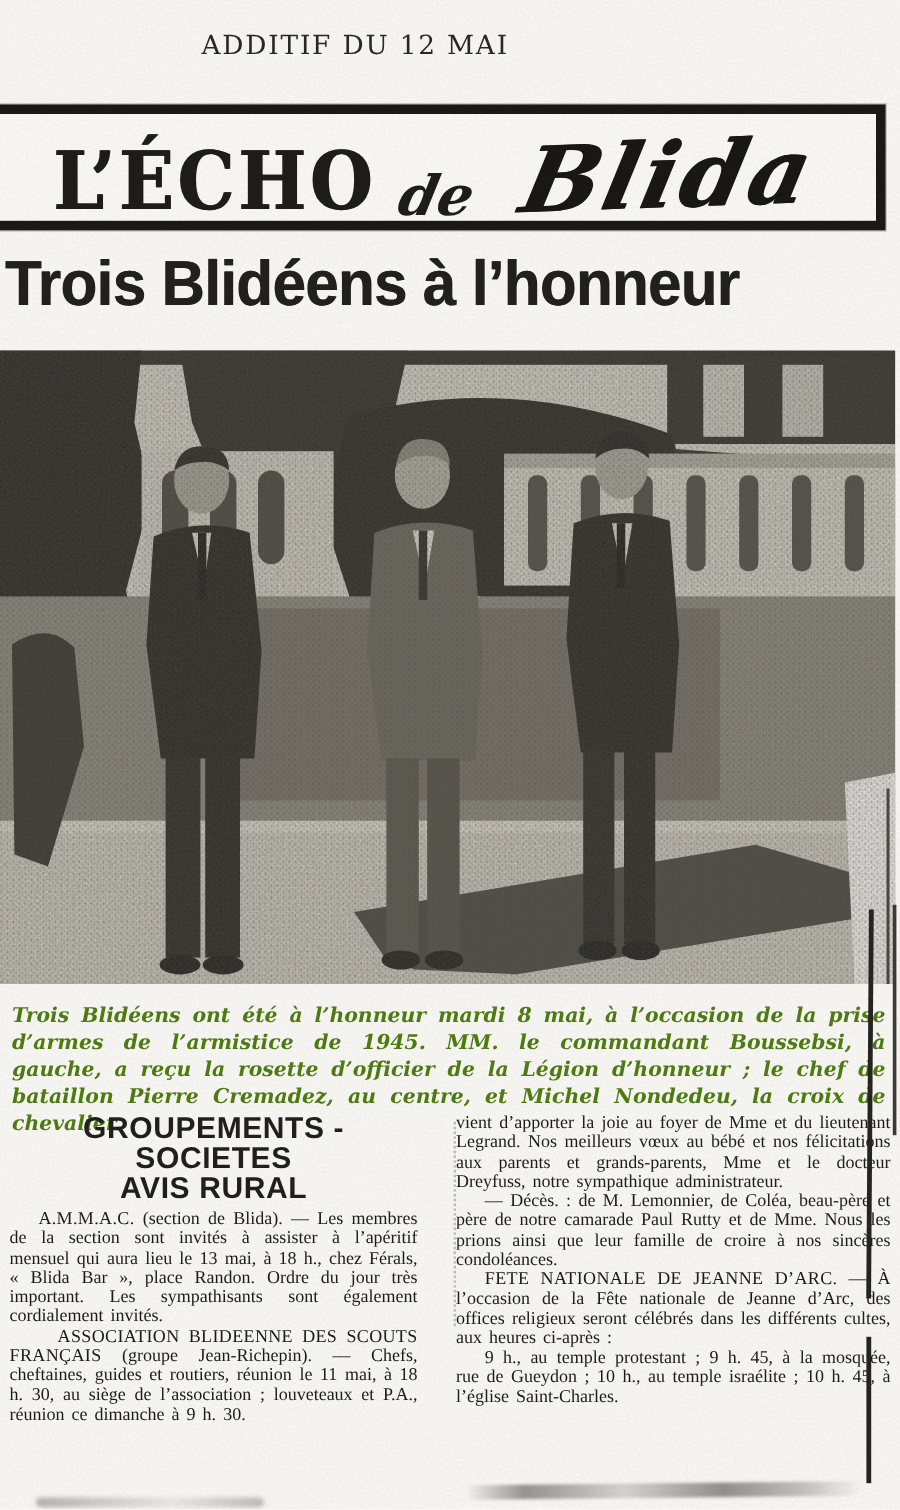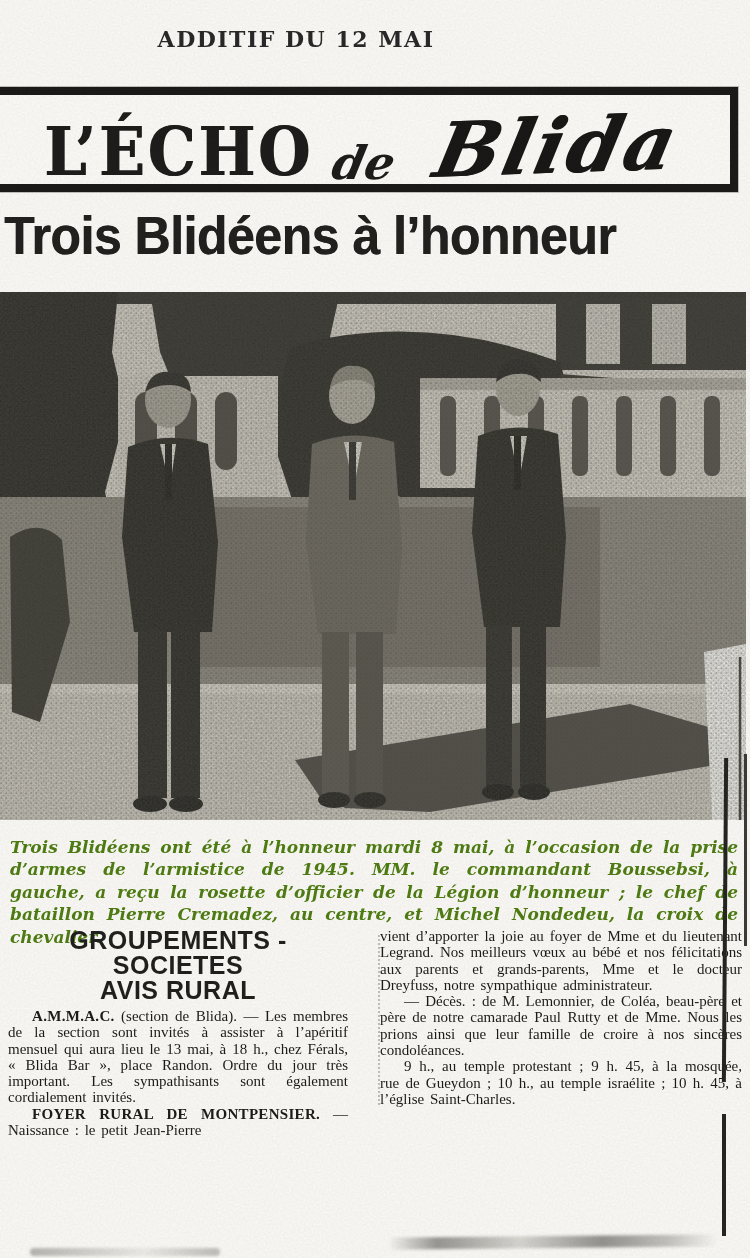--- a/index.html
+++ b/index.html
@@ -6,21 +6,21 @@
   body{
     width:750px;height:1258px;position:relative;overflow:hidden;
     background:#fbfaf6;
     font-family:"Liberation Serif", serif;
     color:#1c1c1c;
   }
   .abs{position:absolute;}
   
   .kicker{
     top:26px;left:148px;width:296px;text-align:center;
-    font-family:"DejaVu Serif", serif;font-weight:700;font-size:22px;
+    font-family:"DejaVu Serif", serif;font-weight:400;font-size:22px;
     letter-spacing:1.5px;color:#262626;
   }
   
   .masthead{
     top:87px;left:-12px;width:734px;height:89px;
     border:8px solid #181715;background:#fcfbf7;
     box-shadow:0 0 0 1px rgba(20,20,20,.25);
   }
   .masthead-inner{
     display:flex;align-items:flex-end;height:100%;
@@ -69,21 +69,21 @@
   .section-header{
     font-family:"Liberation Sans", sans-serif;font-weight:700;
     font-size:25px;line-height:25px;letter-spacing:.5px;
     text-align:center;color:#1d1d1b;margin:0 0 5px 0;
   }
   p.body{
     margin:0;font-family:"Liberation Serif", serif;
     font-size:15px;line-height:16.3px;color:#191917;
     text-align:justify;word-spacing:.14em;hyphens:auto;
   }
-  p.body .lead{font-weight:700;letter-spacing:.3px;}
+  p.body .lead{font-weight:400;letter-spacing:.3px;}
   p.ind{text-indent:24px;}
   p.ind-lg{text-indent:40px;}
   
   .v-rule{background:#23221e;}
   .rule-a{left:723px;top:758px;width:4px;height:324px;transform:rotate(.4deg);}
   .rule-a2{left:722px;top:1114px;width:4px;height:122px;}
   .rule-b{left:744px;top:754px;width:3px;height:192px;background:#3a3934;}
   .smudge{
     left:388px;top:1236px;width:330px;height:12px;
     background:linear-gradient(90deg,rgba(90,88,80,0),rgba(70,68,62,.55) 15%,rgba(110,108,100,.25) 40%,rgba(62,60,55,.55) 65%,rgba(95,93,86,.35) 85%,rgba(90,88,80,0));
@@ -214,30 +214,33 @@
 
 <div class="abs columns">
   <div class="col-left">
     <h2 class="section-header">
       <span>GROUPEMENTS - SOCIETES</span><br>
       <span>AVIS RURAL</span>
     </h2>
     <p class="body ind">
       <span class="lead">A.M.M.A.C.</span><span> (section de Blida). — Les membres de la section sont invités à assister à l’apéritif mensuel qui aura lieu le 13 mai, à 18 h., chez Férals, « Blida Bar », place Randon. Ordre du jour très important. Les sympathisants sont également cordialement invités.</span>
     </p>
-    <p class="body ind">
-      <span class="lead">FOYER RURAL DE MONTPENSIER.</span><span> — Naissance : le petit Jean-Pierre</span>
+    <p class="body ind-lg">
+      <span class="lead">ASSOCIATION BLIDEENNE DES SCOUTS FRANÇAIS</span><span> (groupe Jean-Richepin). — Chefs, cheftaines, guides et routiers, réunion le 11 mai, à 18 h. 30, au siège de l’association ; louveteaux et P.A., réunion ce dimanche à 9 h. 30.</span>
     </p>
   </div>
   <div class="col-right">
     <p class="body">
       <span class="lead"></span><span>vient d’apporter la joie au foyer de Mme et du lieutenant Legrand. Nos meilleurs vœux au bébé et nos félicitations aux parents et grands-parents, Mme et le docteur Dreyfuss, notre sympathique administrateur.</span>
     </p>
     <p class="body ind">
       <span class="lead"></span><span>— Décès. : de M. Lemonnier, de Coléa, beau-père et père de notre camarade Paul Rutty et de Mme. Nous les prions ainsi que leur famille de croire à nos sincères condoléances.</span>
+    </p>
+    <p class="body ind">
+      <span class="lead">FETE NATIONALE DE JEANNE D’ARC.</span><span> — À l’occasion de la Fête nationale de Jeanne d’Arc, des offices religieux seront célébrés dans les différents cultes, aux heures ci-après :</span>
     </p>
     <p class="body ind">
       <span class="lead"></span><span>9 h., au temple protestant ; 9 h. 45, à la mosquée, rue de Gueydon ; 10 h., au temple israélite ; 10 h. 45, à l’église Saint-Charles.</span>
     </p>
   </div>
 </div>
 
 <div class="abs v-rule rule-a"></div>
 <div class="abs v-rule rule-a2"></div>
 <div class="abs rule-b"></div>

